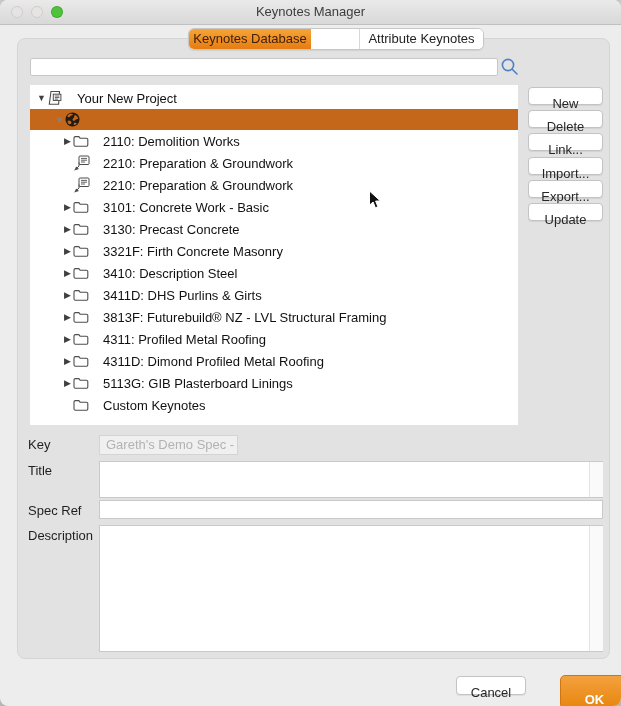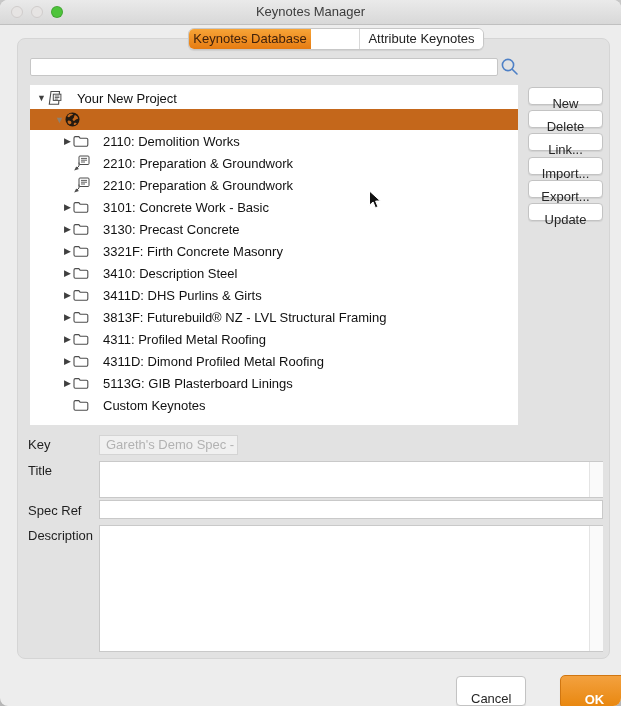--- a/index.html
+++ b/index.html
@@ -51,21 +51,21 @@
              background:#F0F0F0;border:1px solid #D4D4D4;color:#B2B2B2;font-size:13px;line-height:18px;
              padding:0 6px;white-space:nowrap;overflow:hidden;}
   .ta{position:absolute;left:99px;box-sizing:border-box;background:#fff;border:1px solid #C9C9C9;
       font:13px "Liberation Sans",sans-serif;resize:none;outline:none;padding:2px 4px;}
   .strip{position:absolute;width:13px;background:#FAFAFA;border-left:1px solid #E4E4E4;}
   .ref-input{position:absolute;left:99px;top:500px;width:504px;height:19px;box-sizing:border-box;
              background:#fff;border:1px solid #C9C9C9;font:13px "Liberation Sans",sans-serif;padding:0 4px;outline:none;}
   
   .cancel-btn{position:absolute;left:456px;top:676px;width:70px;height:19px;background:#fff;
               border:1px solid #C3C3C3;border-radius:4px;font:13px "Liberation Sans",sans-serif;color:#262626;
-              box-shadow:0 1px 1px rgba(0,0,0,.07);padding:14px;}
+              box-shadow:0 1px 1px rgba(0,0,0,.07);padding:8px;}
   .ok-btn{position:absolute;left:560px;top:675px;width:69px;height:20px;
           background:linear-gradient(#F3A13F,#E8860D);border:1px solid #D07611;border-radius:5px;
           font:13px "Liberation Sans",sans-serif;font-weight:600;color:#fff;
           box-shadow:0 1px 1px rgba(0,0,0,.1);padding:16px;}
   .cursor{position:absolute;left:368px;top:190px;z-index:9;}
   svg{display:block;}
 </style>
 </head>
 <body>
 

